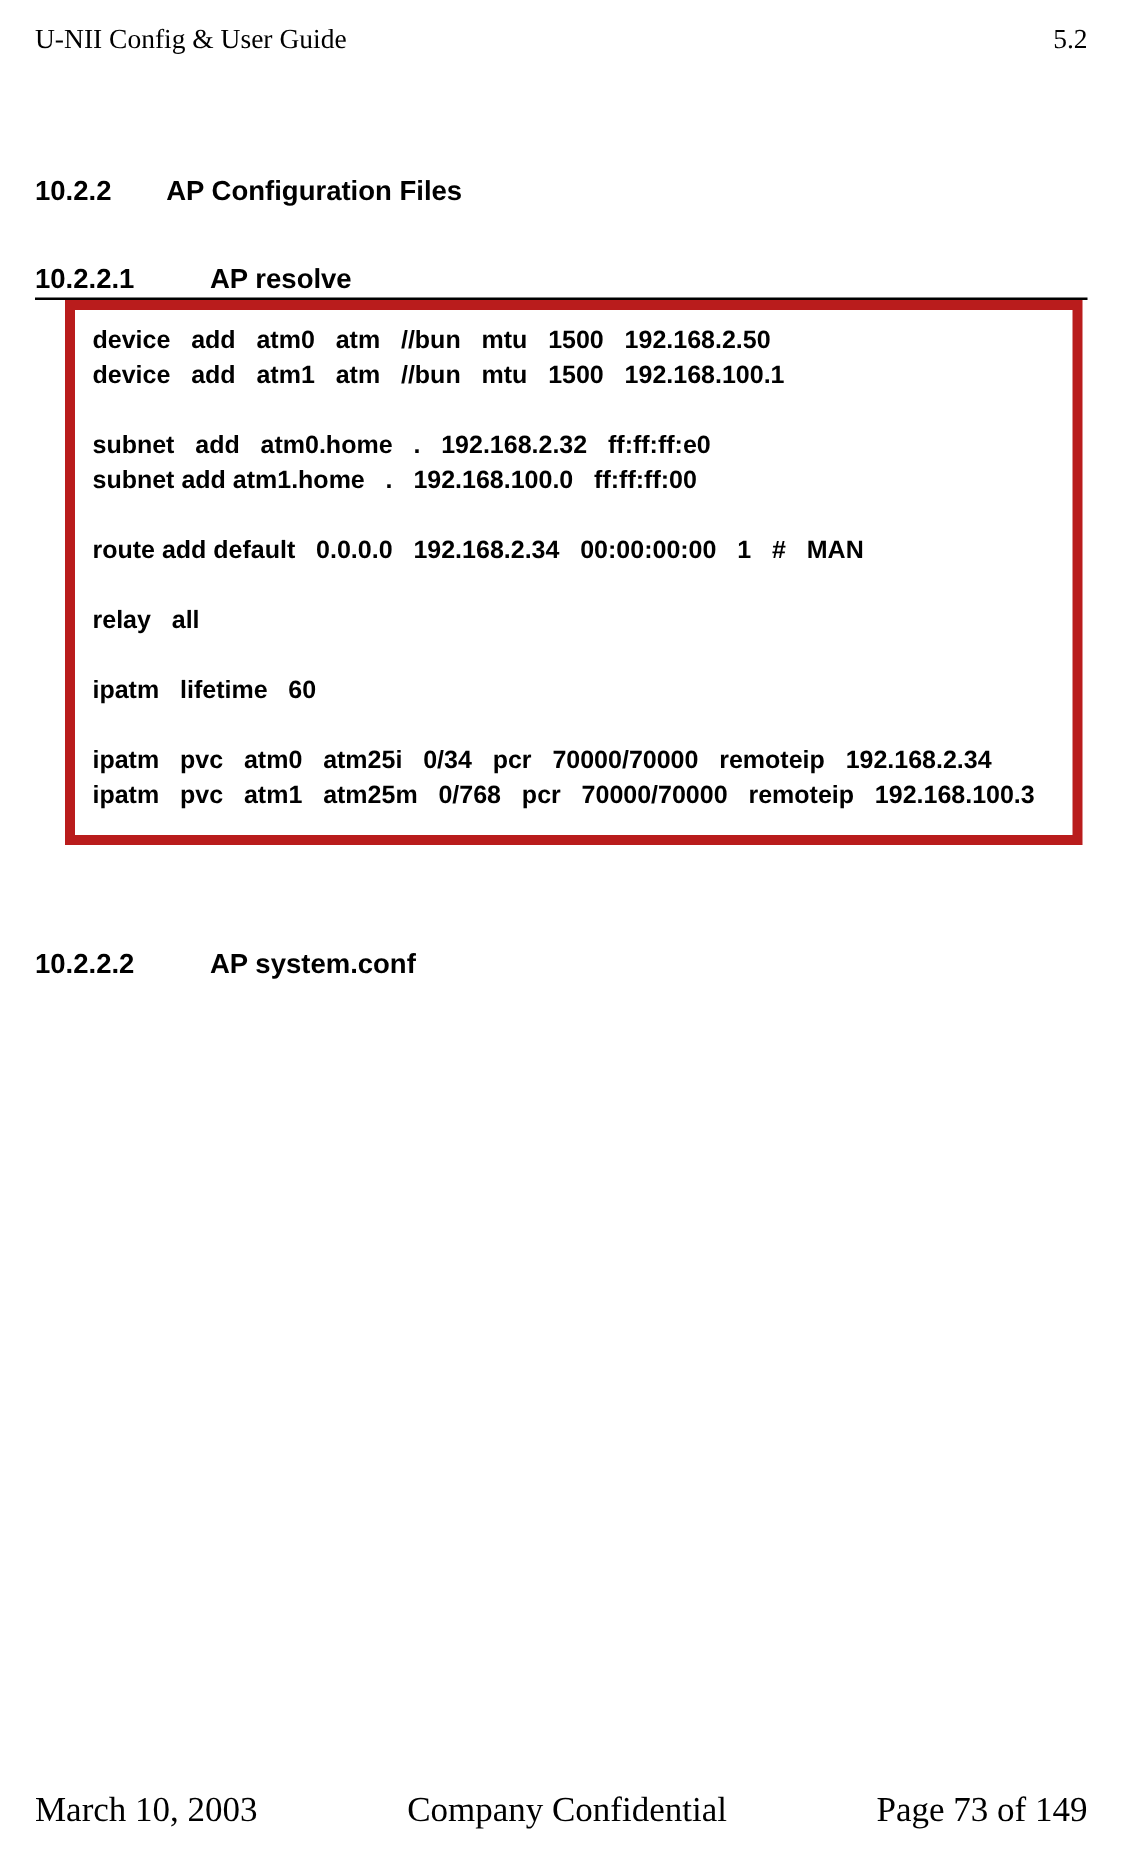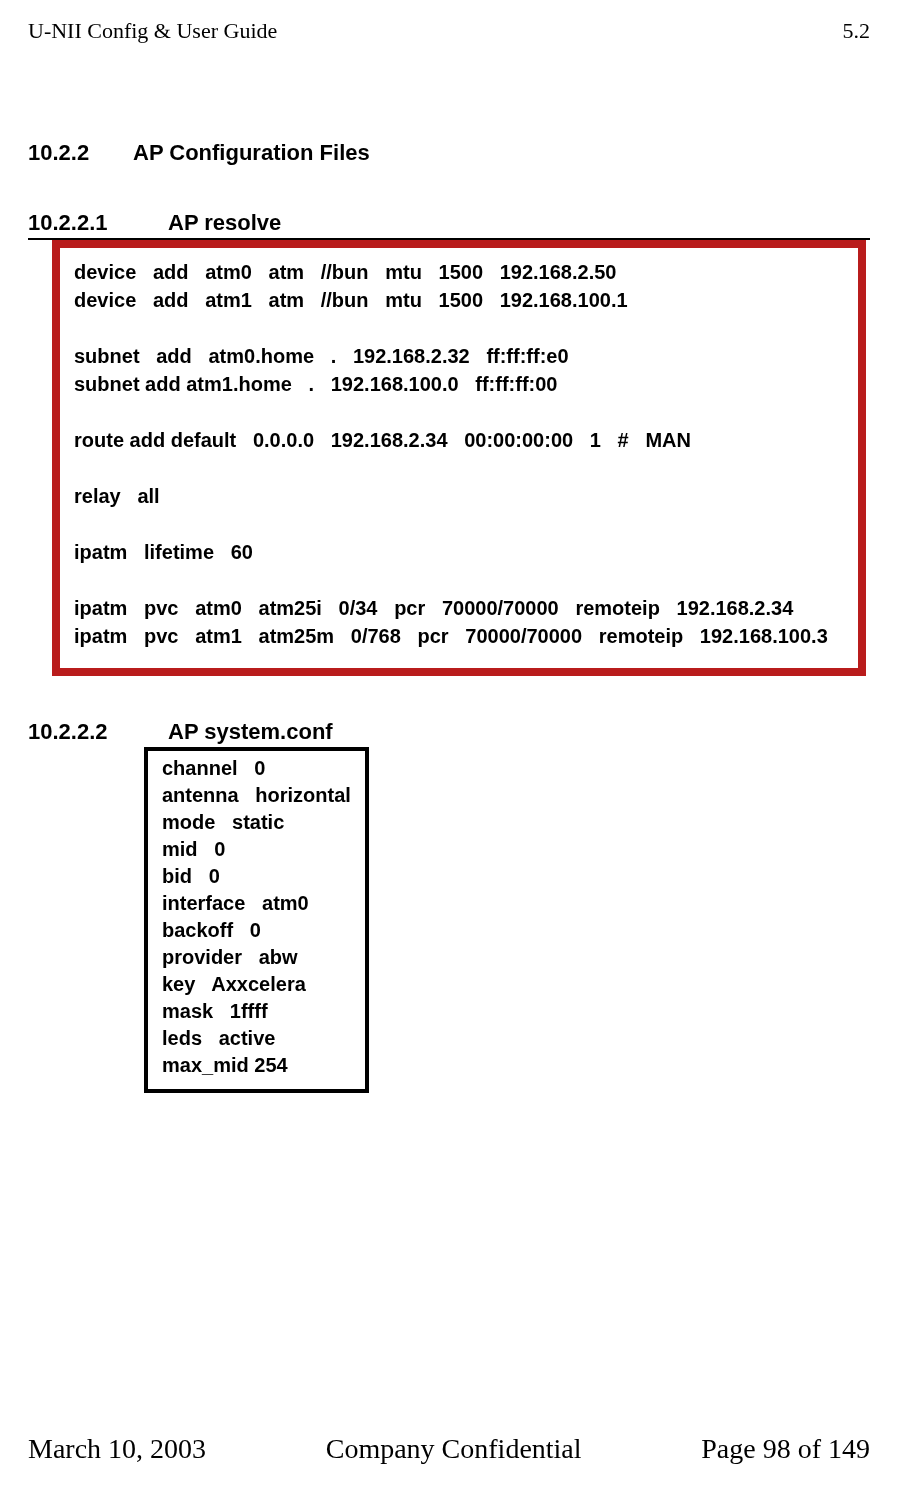--- a/index.html
+++ b/index.html
@@ -47,21 +47,21 @@
       padding: 10px 14px 18px 14px;
       margin-left: 24px;
       margin-right: 4px;
       margin-top: 0;
       font-family: Arial, Helvetica, sans-serif;
       font-weight: bold;
       font-size: 20px;
       line-height: 1.4;
       white-space: pre;
     }
-    .box1-wrap { margin-bottom: 43px; }
+    .box1-wrap { margin-bottom: 82px; }
 
     .subsection2-row {
       font-family: Arial, Helvetica, sans-serif;
       font-weight: bold;
       font-size: 22px;
       margin-bottom: 2px;
       margin-top: 24px;
     }
     .subsection2-row .num { display: inline-block; width: 140px; }
     .code-box-2 {
@@ -115,31 +115,19 @@
 ipatm   lifetime   60
 
 ipatm   pvc   atm0   atm25i   0/34   pcr   70000/70000   remoteip   192.168.2.34
 ipatm   pvc   atm1   atm25m   0/768   pcr   70000/70000   remoteip   192.168.100.3</div>
 </div>
 
 <div>
   <div class="subsection2-row">
     <span class="num">10.2.2.2</span><span>AP system.conf</span>
   </div>
-  <div class="code-box-2">channel   0
-antenna   horizontal
-mode   static
-mid   0
-bid   0
-interface   atm0
-backoff   0
-provider   abw
-key   Axxcelera
-mask   1ffff
-leds   active
-max_mid 254</div>
 </div>
 
 <div class="footer-row">
   <span>March 10, 2003</span>
   <span>Company Confidential</span>
-  <span>Page 98 of 149</span>
+  <span>Page 73 of 149</span>
 </div>
 
 </body></html>

